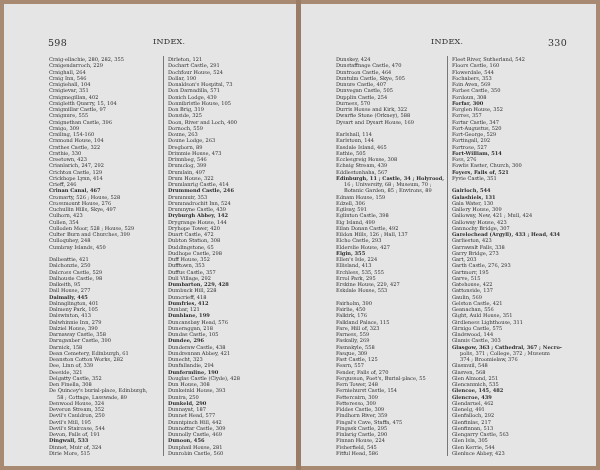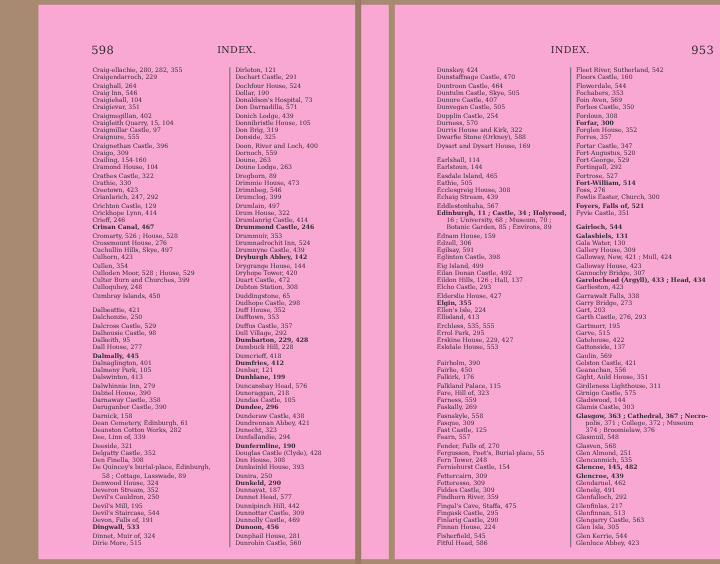--- a/index.html
+++ b/index.html
@@ -1,18 +1,18 @@
 <!DOCTYPE html>
 <html><head>
 <meta charset="utf-8">
 <style>
   html, body { margin:0; padding:0; }
   body { width:600px; height:470px; background:#a88a72; position:relative; overflow:hidden;
          font-family:"DejaVu Serif", serif; color:#2f2f2f; }
-  .page { position:absolute; top:4px; bottom:4px; background:#f9a8d4;margin-left:28px; }
+  .page { position:absolute; top:4px; bottom:4px; background:#e5e5e5; }
   .page.left { left:4px; width:292px; }
   .page.right { left:301px; width:295px; }
   .gutter { position:absolute; left:296px; top:0; width:5px; height:470px; background:#9a7b66; }
   .header { position:absolute; top:33px; font-size:8px; letter-spacing:0.3px; }
   .pnum { font-size:9.5px; }
   .col { position:absolute; top:52px; font-size:5.1px; line-height:6.25px; white-space:nowrap; }
   .col.divided { border-left:0.8px solid #777; padding-left:4px; }
   .entry { display:block; }
   .entry.bold { font-weight:bold; }
   .entry.cont { padding-left:8px; }
@@ -155,21 +155,21 @@
       <span class="entry bold">Dunoon, 456</span>
       <span class="entry">Dunphail House, 281</span>
       <span class="entry">Dunrobin Castle, 560</span>
     </div>
 </div>
 
 <div class="gutter"></div>
 
 <div class="page right">
   <div class="header" style="left:130px;">INDEX.</div>
-  <div class="header pnum" style="left:247px;">953</div>
+  <div class="header pnum" style="left:247px;">330</div>
   <div class="col" style="left:35px;">
       <span class="entry">Dunskey, 424</span>
       <span class="entry">Dunstaffnage Castle, 470</span>
       <span class="entry">Duntroon Castle, 464</span>
       <span class="entry">Duntulm Castle, Skye, 505</span>
       <span class="entry">Dunure Castle, 407</span>
       <span class="entry">Dunvegan Castle, 505</span>
       <span class="entry">Dupplin Castle, 254</span>
       <span class="entry">Durness, 570</span>
       <span class="entry">Durris House and Kirk, 322</span>

